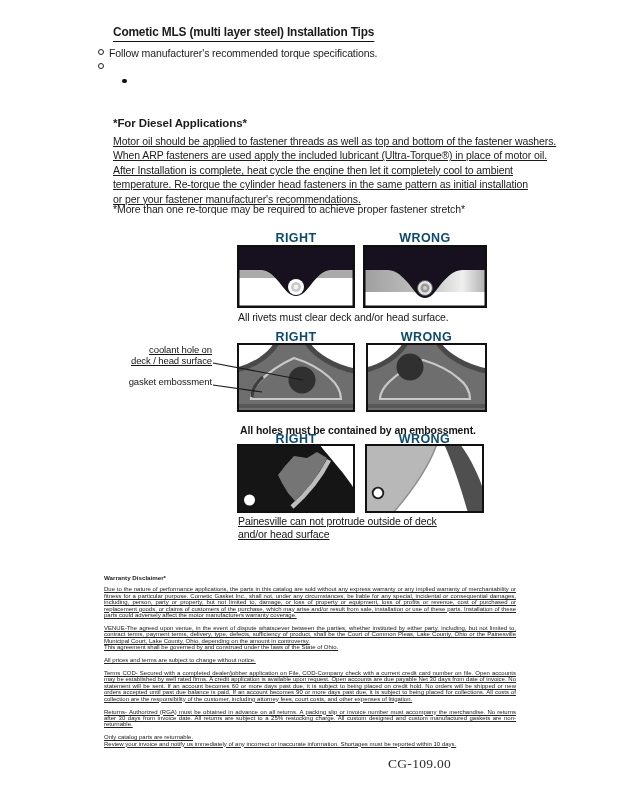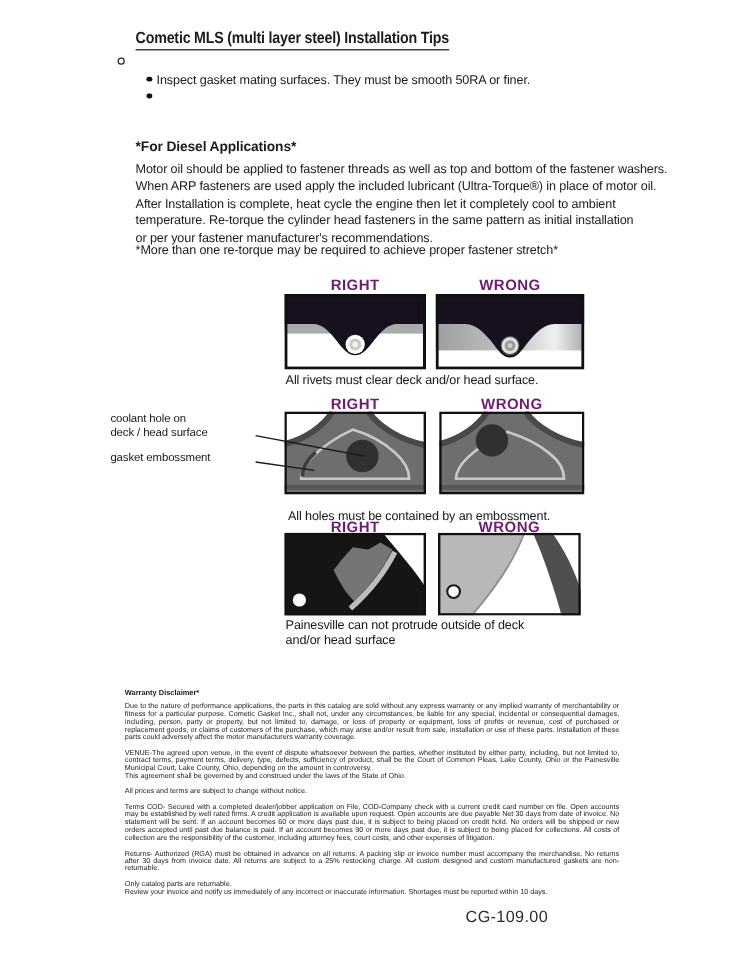--- a/index.html
+++ b/index.html
@@ -1,56 +1,56 @@
 <!DOCTYPE html>
 <html><head>
 <meta charset="utf-8">
 <style>
   html,body{margin:0;padding:0;}
   body{
     width:618px;height:800px;position:relative;background:#ffffff;
     font-family:"Liberation Sans", sans-serif;color:#1b1b1b;overflow:hidden;
   }
   .abs{position:absolute;}
-  .ml{white-space:pre-line;}
+  .ml{white-space:pre-line;text-decoration:underline;}
 
   .title{
     left:113px;top:24px;font-size:13.5px;font-weight:bold;letter-spacing:-.2px;
     border-bottom:1.6px solid #111;padding-bottom:2px;
     transform:scaleX(.88);transform-origin:left center;white-space:nowrap;
   }
 
   .bullets{left:98px;top:46px;font-size:10.5px;letter-spacing:-.1px;line-height:14px;width:470px;}
   .bullet{white-space:nowrap;}
   .bullet .om{display:inline-block;width:4px;height:4px;border:1px solid #222;border-radius:50%;margin-right:5px;vertical-align:2px;}
   .bullet.sub{margin-left:24px;}
   .bullet .fm{display:inline-block;width:4.5px;height:4.5px;background:#111;border-radius:50%;margin-right:4px;vertical-align:2px;}
 
   .h2{left:113px;top:117px;font-size:11.5px;font-weight:bold;letter-spacing:-.1px;}
   .para{left:113px;font-size:10.5px;letter-spacing:-.1px;line-height:14.4px;width:460px;}
 
-  .dlabel{font-size:12.5px;font-weight:bold;letter-spacing:.4px;text-align:center;color:#701a75;}
+  .dlabel{font-size:12.5px;font-weight:bold;letter-spacing:.4px;text-align:center;color:#0c4a6e;}
   .caption{font-size:10.5px;letter-spacing:-.1px;color:#161616;line-height:13px;}
   .panel{display:block;}
-  .ann{font-size:9.5px;line-height:11px;color:#161616;letter-spacing:-.1px;width:120px;}
+  .ann{font-size:9.5px;line-height:11px;text-align:right;color:#161616;letter-spacing:-.1px;width:120px;}
 
   .legal{left:104px;top:575px;width:412px;font-size:6px;line-height:6.4px;color:#222;text-align:justify;}
   .legal .lh{font-weight:bold;margin:0 0 5px 0;font-size:6.2px;}
   .legal p{margin:0 0 6.5px 0;}
 
-  .pagecode{left:388px;top:756px;font-size:13.5px;letter-spacing:.3px;color:#2b2b2b;}
+  .pagecode{left:388px;top:756px;font-size:13.5px;letter-spacing:.3px;color:#2b2b2b;font-family:Liberation Serif, serif;}
 </style>
 </head>
 <body>
 
 <div class="abs title">Cometic MLS (multi layer steel) Installation Tips</div>
 
 <div class="abs bullets">
+  <div class="bullet"><span class="om"></span><span>Follow manufacturer's recommended torque specifications.</span></div>
   <div class="bullet"><span class="om"></span></div>
-  <div class="bullet sub"><span class="fm"></span><span>Inspect gasket mating surfaces.  They must be smooth 50RA or finer.</span></div>
   <div class="bullet sub"><span class="fm"></span></div>
 </div>
 
 <div class="abs h2">*For Diesel Applications*</div>
 <div class="abs para ml" style="top:134px;">Motor oil should be applied to fastener threads as well as top and bottom of the fastener washers.
 When ARP fasteners are used apply the included lubricant (Ultra-Torque®) in place of motor oil.</div>
 <div class="abs para ml" style="top:163px;">After Installation is complete, heat cycle the engine then let it completely cool to ambient
 temperature. Re-torque the cylinder head fasteners in the same pattern as initial installation
 or per your fastener manufacturer's recommendations.</div>
 <div class="abs para" style="top:202px;">*More than one re-torque may be required to achieve proper fastener stretch*</div>
@@ -122,21 +122,21 @@
   <circle cx="44" cy="24" r="13.5" fill="#303030"></circle>
   <rect y="61" width="121" height="4" fill="#575757"></rect>
   <rect x="1" y="1" width="119" height="67" fill="none" stroke="#101010" stroke-width="2"></rect>
 </svg>
 
 <svg class="abs" style="left:150px;top:340px;z-index:5;pointer-events:none;" width="170" height="60" viewBox="0 0 170 60">
   <line x1="63" y1="23" x2="153" y2="40" stroke="#1a1a1a" stroke-width="1.1"></line>
   <line x1="63" y1="45" x2="112" y2="52" stroke="#1a1a1a" stroke-width="1.1"></line>
 </svg>
 
-<div class="abs caption" style="left:240px;top:424px;">All holes must be contained by an embossment.</div>
+<div class="abs caption" style="left:240px;top:424px;font-weight:bold;">All holes must be contained by an embossment.</div>
 
 <div class="abs dlabel" style="left:237px;top:432px;width:118px;">RIGHT</div>
 <div class="abs dlabel" style="left:365px;top:432px;width:119px;">WRONG</div>
 
 <svg class="abs panel" style="left:237px;top:444px;" width="118" height="69" viewBox="0 0 118 69">
   <rect width="118" height="69" fill="#ffffff"></rect>
   <path d="M0,0 H82 C94,15 108,30 118,46 L118,69 H0 Z" fill="#151515"></path>
   <path d="M48,22 L57,12 L70,14 L80,8 L90,14 C83,29 72,44 58,57 L51,49 L45,39 L41,31 L45,26 Z" fill="#757575"></path>
   <path d="M92,16 C84,32 72,48 55,63" stroke="#bdbdbd" stroke-width="4.5" fill="none"></path>
   <circle cx="12.5" cy="56" r="5.5" fill="#ffffff"></circle>

